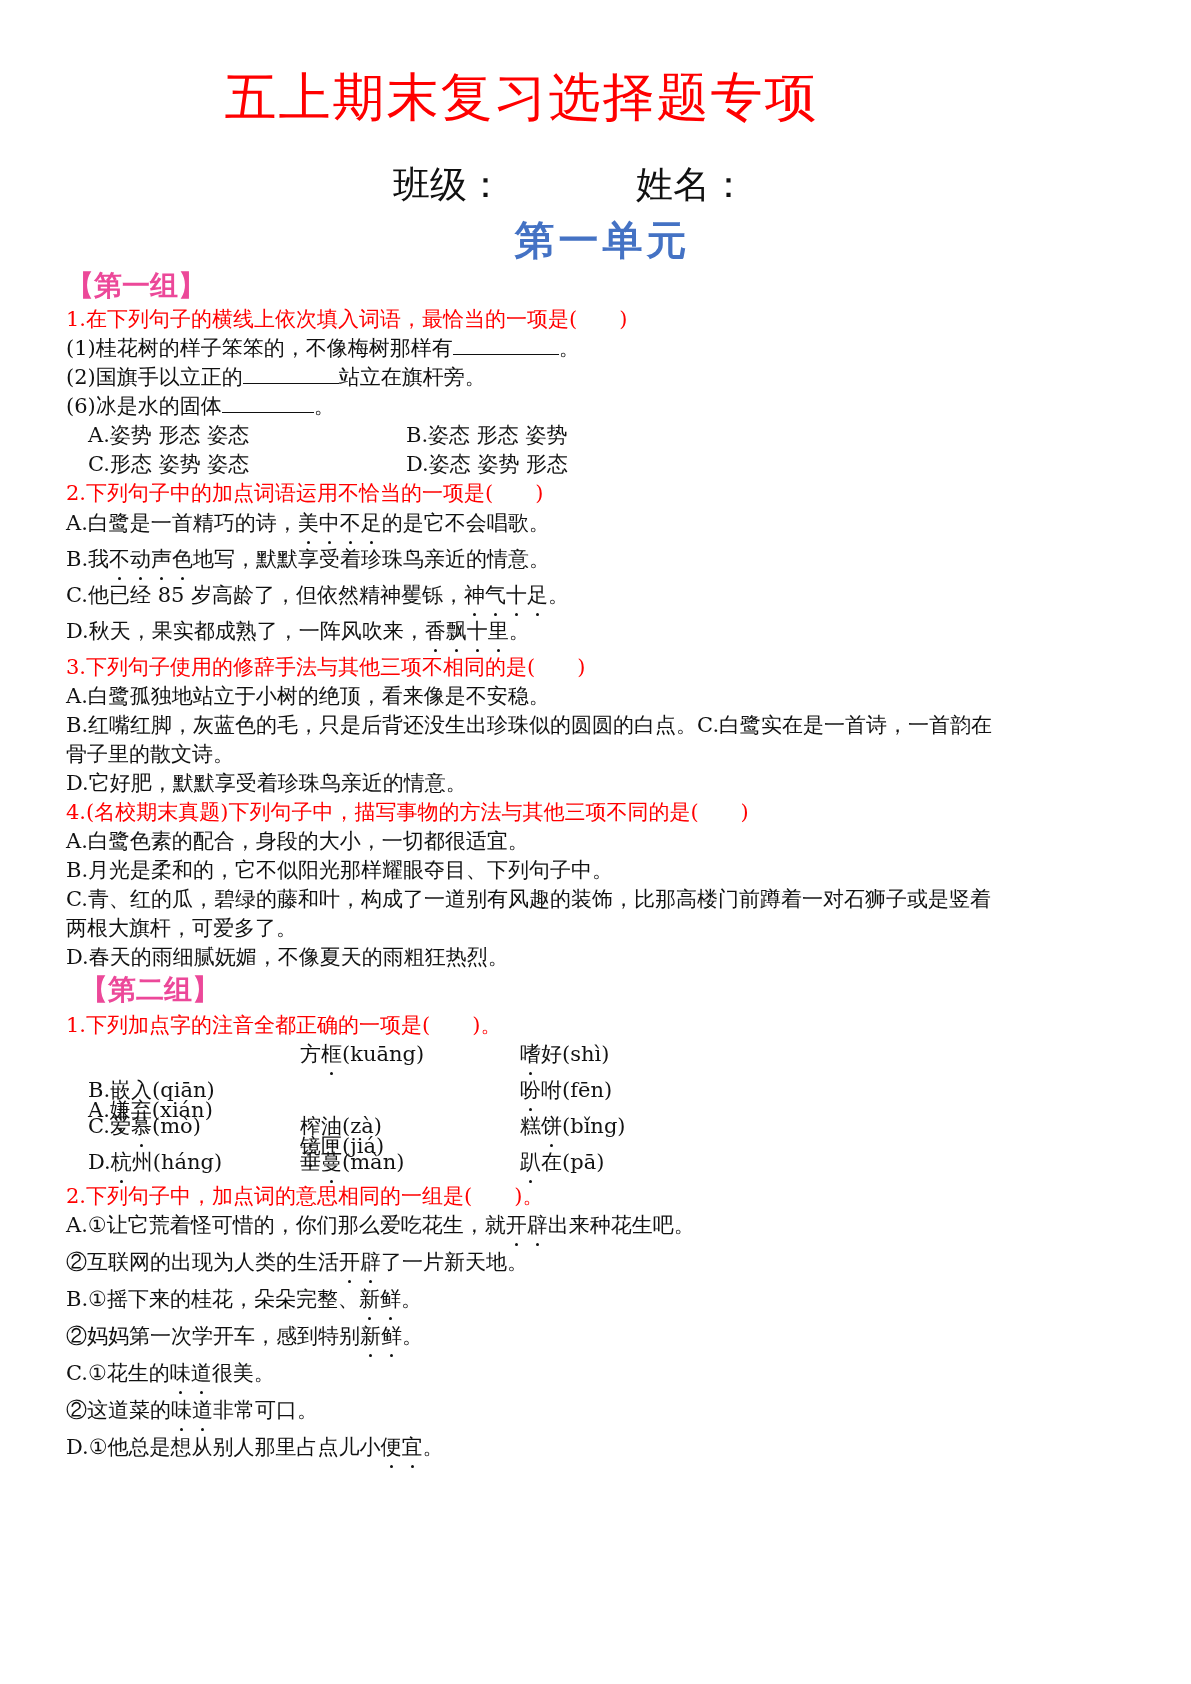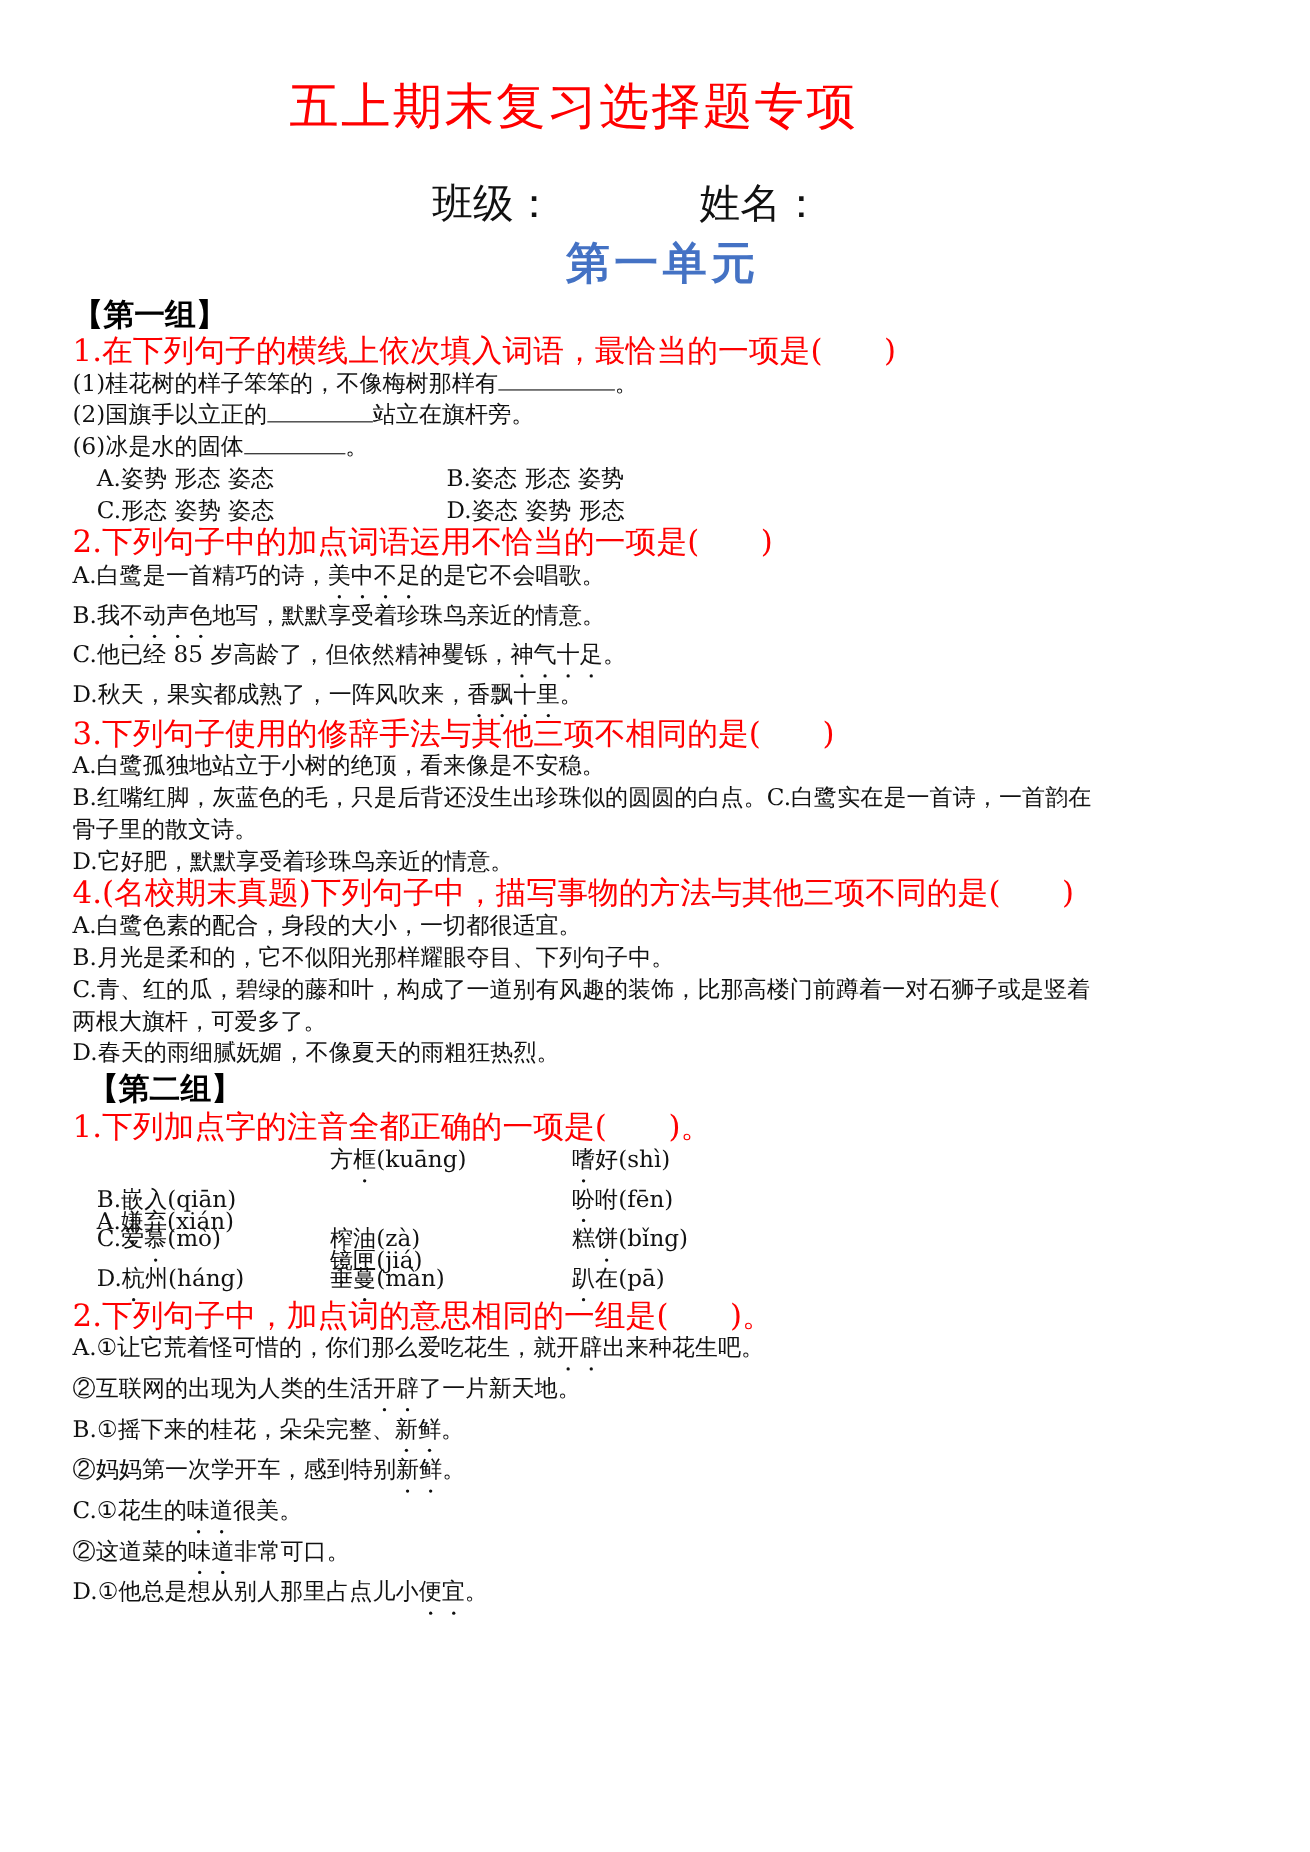--- a/index.html
+++ b/index.html
@@ -1,28 +1,28 @@
 <!DOCTYPE html>
 <html><head>
 <meta charset="utf-8">
 <style>
   html, body { margin: 0; padding: 0; background: #ffffff; }
   body { width: 1191px; height: 1684px; position: relative; overflow: hidden;
          font-family: "DejaVu Serif", "Liberation Serif", serif; color: #111; }
   .abs { position: absolute; white-space: nowrap; }
   .title { left: 0; width: 1003px; top: 52px; text-align: center; padding-left: 40px; box-sizing: border-box;
-           font-family: "DejaVu Sans", "Liberation Sans", sans-serif; font-size: 45px; color: #ff0000;
+           font-family: "DejaVu Sans", "Liberation Sans", sans-serif; font-size: 52px; color: #ff0000;
            letter-spacing: 2px; line-height: 90px; }
   .namerow { top: 160px; font-size: 37px; line-height: 50px; color: #111; }
   .unit { left: 0; width: 1191px; top: 214px; text-align: center; font-size: 40px; font-weight: bold;
           color: #4472c4; line-height: 52px; letter-spacing: 4px; padding-left: 14px; box-sizing: border-box;
           font-family: "DejaVu Sans", "Liberation Sans", sans-serif; }
-  .group { font-size: 28px; font-weight: bold; color: #000000; line-height: 36px;
+  .group { font-size: 28px; font-weight: bold; color: #ec4899; line-height: 36px;
            font-family: "DejaVu Sans", "Liberation Sans", sans-serif; }
-  .q { font-size: 28px; color: #ff0000; line-height: 28px; }
+  .q { font-size: 21px; color: #ff0000; line-height: 28px; }
   .ln { font-size: 21px; color: #111; line-height: 28px; }
   .blank { display: inline-block; border-bottom: 1.5px solid #111; height: 20px; vertical-align: baseline; }
   .dot { position: relative; display: inline-block; }
   .dot::after { content: ""; position: absolute; left: 50%; bottom: -7px; width: 3px; height: 3px;
                 margin-left: -1.5px; border-radius: 50%; background: #111; }
 </style>
 </head>
 <body>
 
 <div class="abs title">五上期末复习选择题专项</div>

